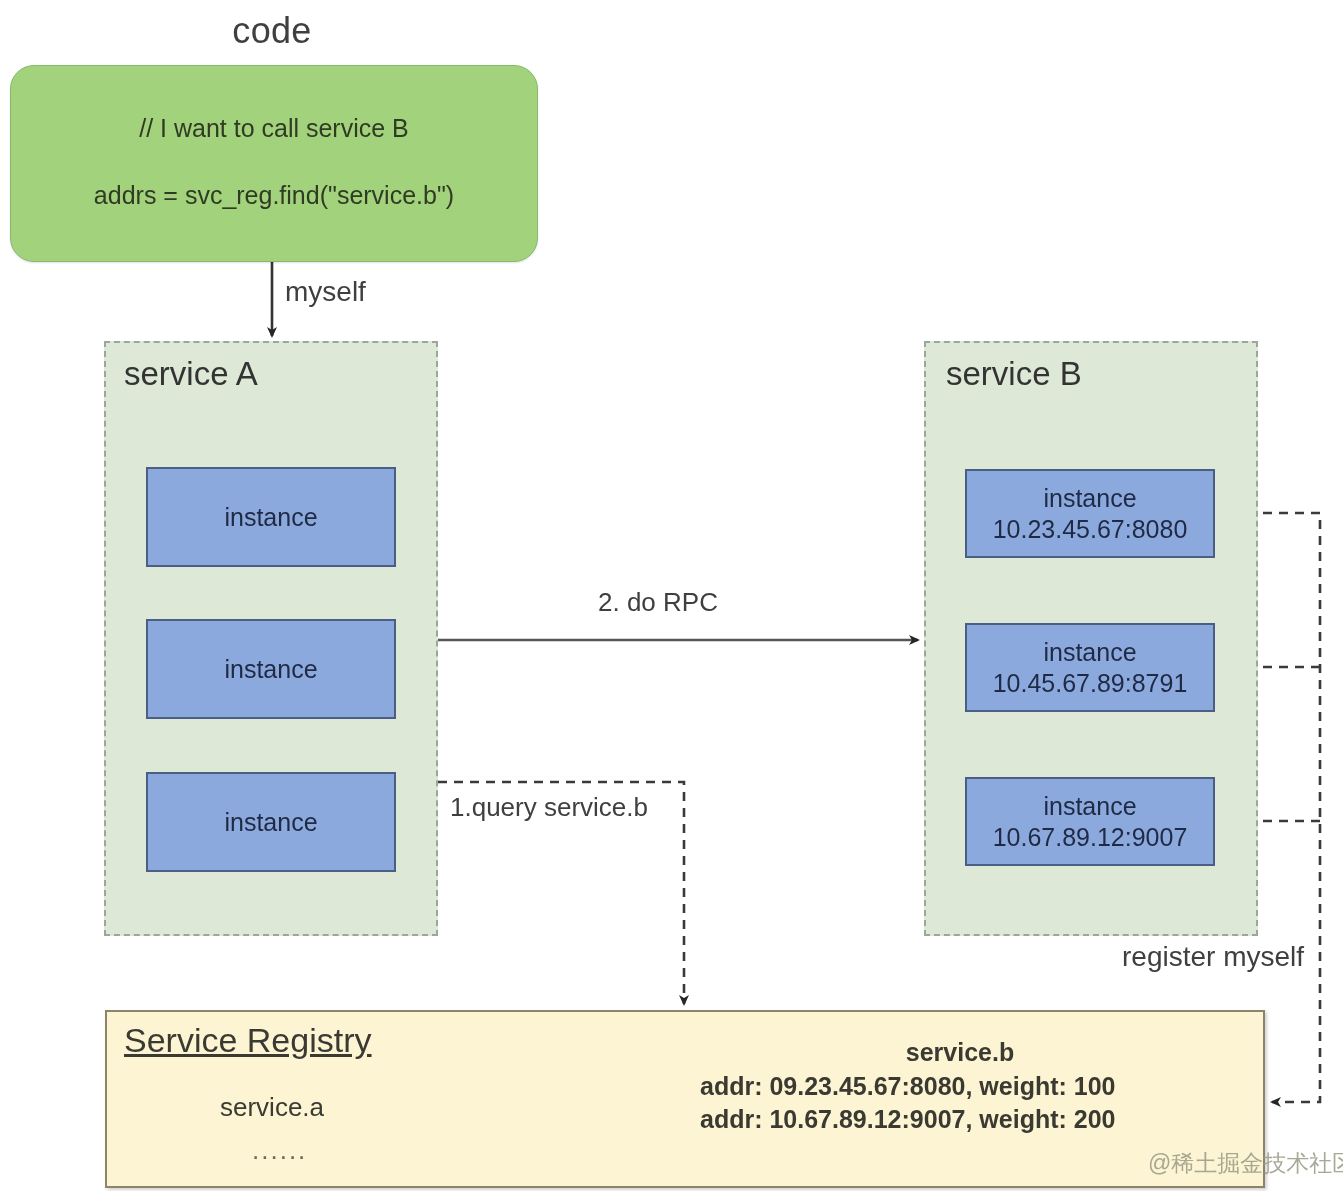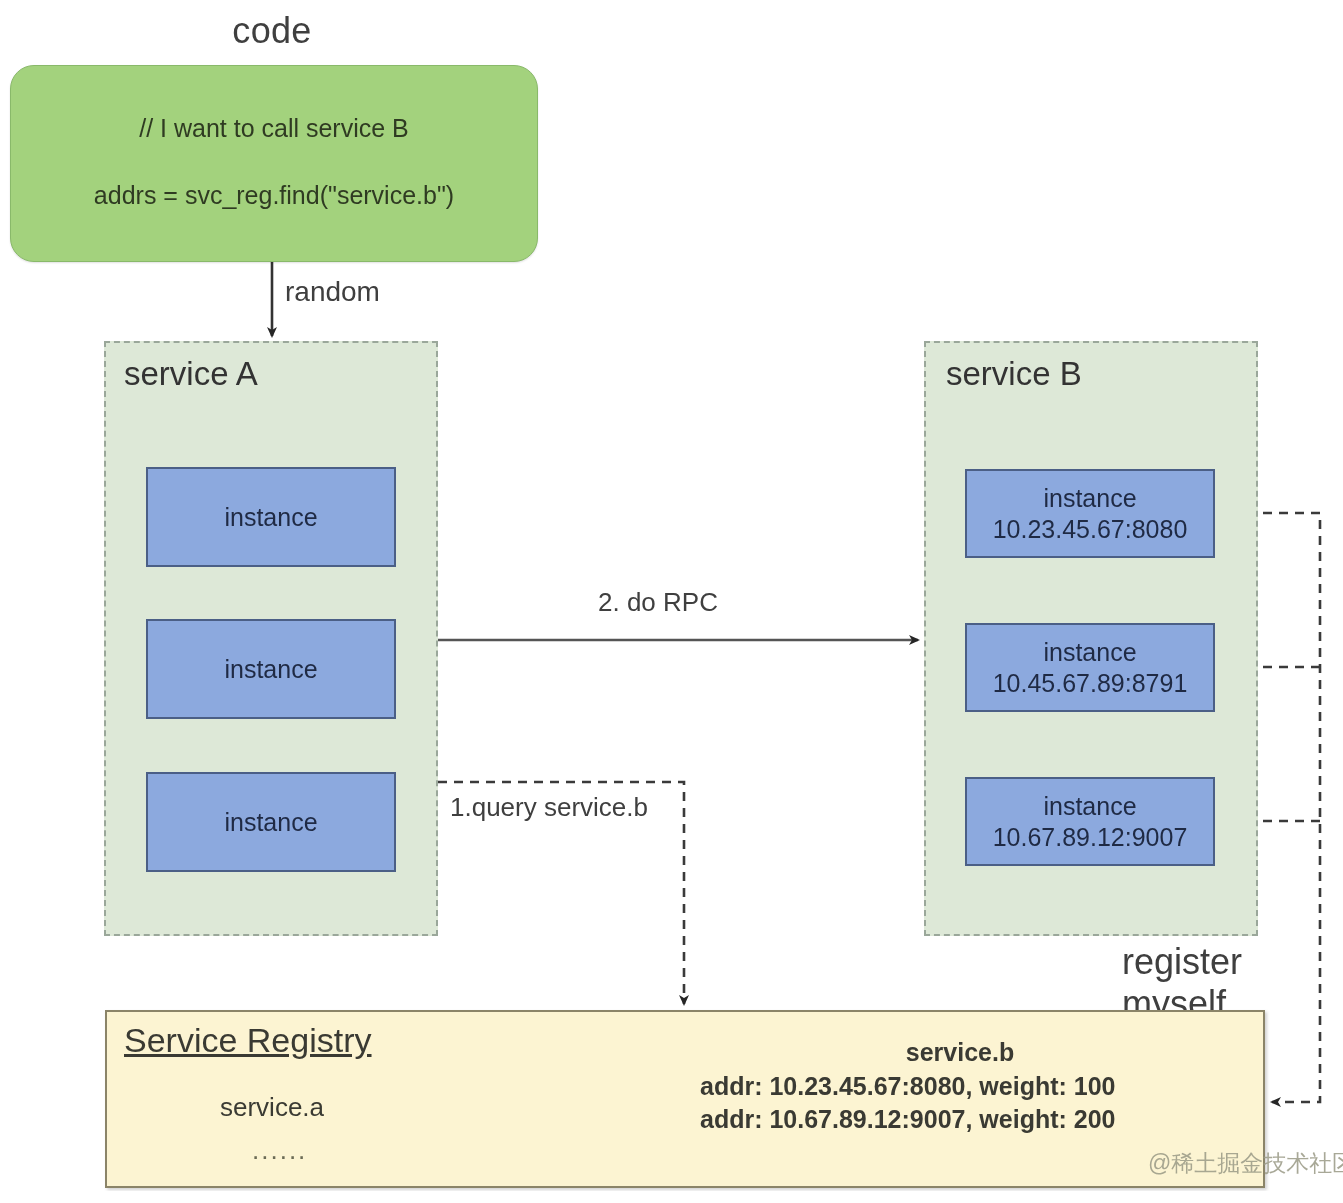--- a/index.html
+++ b/index.html
@@ -68,21 +68,21 @@
   #a-inst-2{left:146px; top:619px; width:250px; height:100px;}
   #a-inst-3{left:146px; top:772px; width:250px; height:100px;}
   
   #b-inst-1{left:965px; top:469px; width:250px; height:89px;}
   #b-inst-2{left:965px; top:623px; width:250px; height:89px;}
   #b-inst-3{left:965px; top:777px; width:250px; height:89px;}
 
   
   #rpc-label{left:598px; top:587px; font-size:26px; color:#3f3f3f;text-align:center;}
   #query-label{left:450px; top:792px; font-size:26px; color:#3f3f3f;}
-  #register-label{left:1122px; top:941px; font-size:36px; color:#3f3f3f;}
+  #register-label{left:1122px; top:941px; font-size:28px; color:#3f3f3f;}
 
   
   #registry-box{
     left:105px; top:1010px; width:1160px; height:178px;
     background:#fcf4d2;
     border:2px solid #8b8468;
     box-sizing:border-box;
     box-shadow:2px 2px 3px rgba(0,0,0,.18);
   }
   #registry-title{left:124px; top:1021px; font-size:34px; color:#3a3a33;text-decoration:underline;}
@@ -131,21 +131,21 @@
     <path d="M1215,821 L1320,821" fill="none" stroke="#3a3a3a" stroke-width="2.6" stroke-dasharray="9,7"></path>
   </svg>
 
   <div class="abs" id="code-title">code</div>
 
   <div class="abs" id="code-box">
     <div id="code-comment">// I want to call service B</div>
     <div class="code-line">addrs = svc_reg.find("service.b")</div>
   </div>
 
-  <div class="abs" id="deploy-label">random</div>
+  <div class="abs" id="deploy-label">myself</div>
 
   <div class="abs svc-box" id="svc-a-box"></div>
   <div class="abs svc-title" id="svc-a-title">service A</div>
 
   <div class="abs inst" id="a-inst-1">
     <span>instance</span>
   </div>
   <div class="abs inst" id="a-inst-2">
     <span>instance</span>
   </div>
@@ -173,19 +173,19 @@
   <div class="abs" id="query-label">1.query service.b</div>
   <div class="abs" id="register-label">register myself</div>
 
   <div class="abs" id="registry-box"></div>
   <div class="abs" id="registry-title">Service Registry</div>
   <div class="abs" id="registry-sa">service.a</div>
   <div class="abs" id="registry-dots">......</div>
 
   <div class="abs" id="registry-right">
     <div id="registry-sb">service.b</div>
-    <div class="reg-addr">addr: 10.23.45.67:8080, weight: 100</div>
+    <div class="reg-addr">addr: 09.23.45.67:8080, weight: 100</div>
     <div class="reg-addr">addr: 10.67.89.12:9007, weight: 200</div>
   </div>
 
   <div class="abs" id="watermark">@稀土掘金技术社区</div>
 
 </div>
 
 </body></html>

